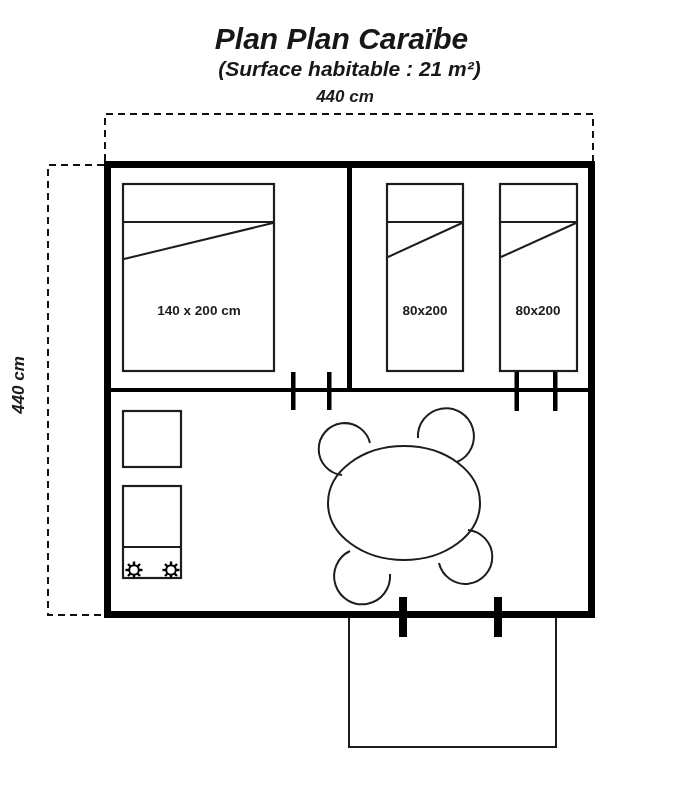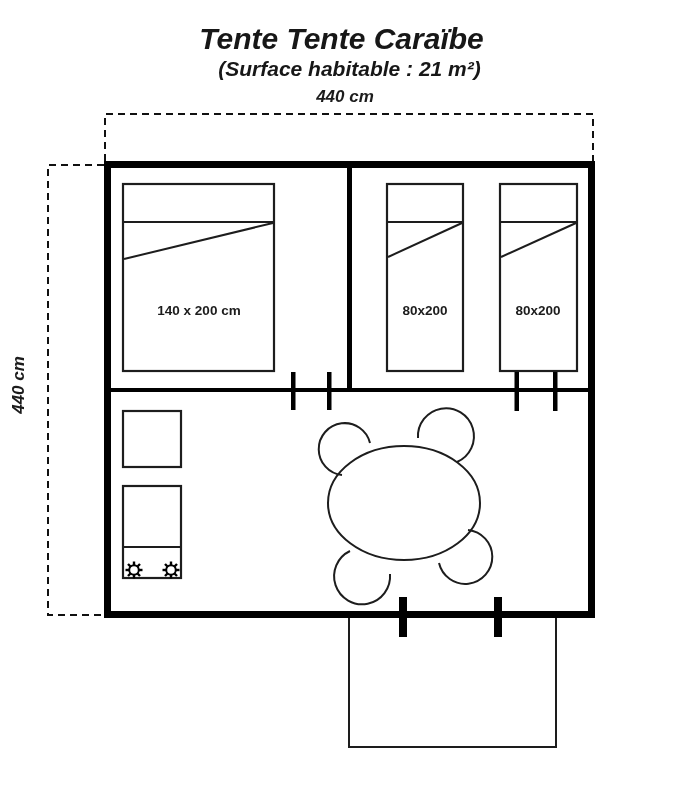--- a/index.html
+++ b/index.html
@@ -39,21 +39,21 @@
   .thin  { stroke: #1d1d1d; stroke-width: 2; fill: none; }
   .frame { stroke: #1d1d1d; stroke-width: 2.2; fill: #ffffff; }
   .dash  { stroke: #111111; stroke-width: 2; fill: none; stroke-dasharray: 7 5; }
   .tick  { fill: #000000; }
 </style>
 </head>
 <body>
 
 <div id="stage">
 
-  <div id="plan-title" class="hdr">Tente Tente Caraïbe</div>
+  <div id="plan-title" class="hdr">Plan Plan Caraïbe</div>
   <div id="plan-subtitle" class="hdr">(Surface habitable : 21 m²)</div>
 
   <svg width="683" height="789" viewBox="0 0 683 789" style="position:absolute;left:0;top:0;">
 
     <defs>
       <g id="burner" stroke="#000" stroke-width="2.4">
         <line x1="-8.5" y1="0" x2="8.5" y2="0"></line>
         <line x1="0" y1="-8.5" x2="0" y2="8.5"></line>
         <line x1="-6" y1="-6" x2="6" y2="6"></line>
         <line x1="-6" y1="6" x2="6" y2="-6"></line>

